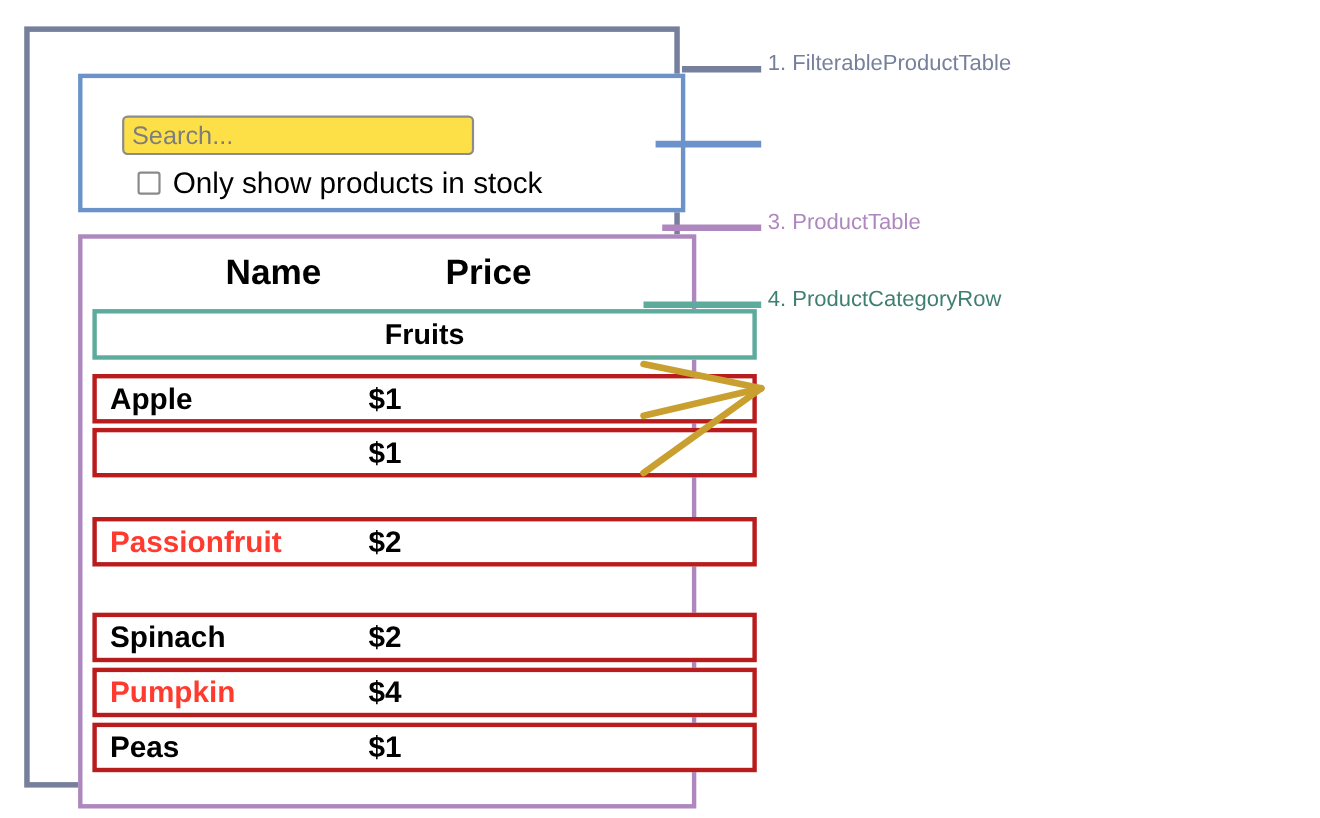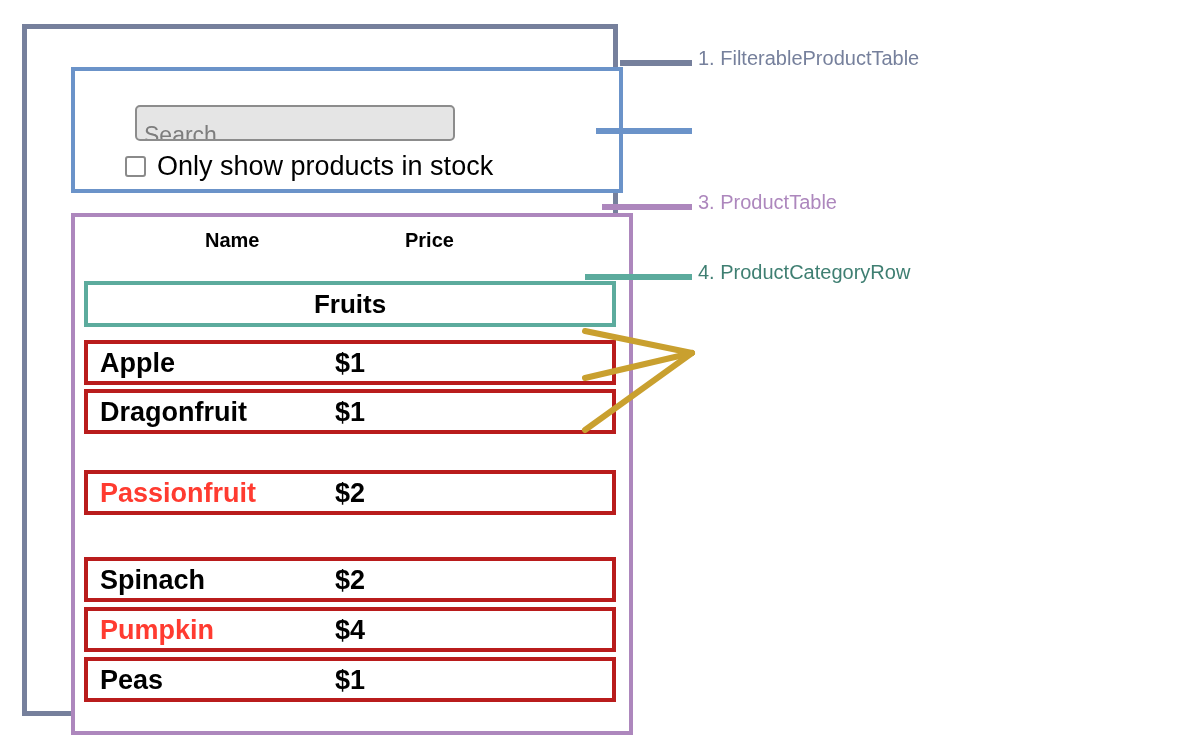--- a/index.html
+++ b/index.html
@@ -51,32 +51,32 @@
     top: 38px;
     width: 552px;
     height: 126px;
     border: 4px solid #6b93c9;
     box-sizing: border-box;
     background: #ffffff;
   }
 
   .search-input {
     position: absolute;
-    left: 60px;
+    left: 36px;
     top: 34px;
     width: 320px;
     height: 36px;
     border: 2px solid #8c8c8c;
     border-radius: 5px;
     box-sizing: border-box;
-    background: #e5e5e5;
+    background: #fde047;
     font-family: "Liberation Sans", sans-serif;
     font-size: 23px;
     color: #7d7d7d;
-    padding: 12px 7px;
+    padding: 0 7px;
     line-height: 32px;
     white-space: nowrap;
     overflow: hidden;
   }
 
   .checkbox-row {
     position: absolute;
     left: 50px;
     top: 82px;
     display: flex;
@@ -115,34 +115,34 @@
   
   .table-head {
     position: absolute;
     left: 0;
     top: 12px;
     width: 100%;
     height: 40px;
   }
   .th {
     position: absolute;
-    font-size: 20px;
+    font-size: 32px;
     font-weight: bold;
     color: #000000;
     font-family: "Liberation Sans", sans-serif;
     white-space: nowrap;
   }
   .th-name  { left: 130px; top: 0; }
   .th-price { left: 330px; top: 0; }
 
   
   .row {
     position: absolute;
     left: 9px;
-    width: 532px;
+    width: 604px;
     box-sizing: border-box;
     background: #ffffff;
   }
   .cat-row {
     height: 46px;
     border: 4px solid #5cab9d;
     display: flex;
     align-items: center;
     justify-content: center;
   }
@@ -208,21 +208,20 @@
       <div class="row cat-row" style="top:64px;">
         <span class="cat-label">Fruits</span>
       </div>
 
       <div class="row prod-row" style="top:123px;">
         <span class="cell cell-name in-stock">Apple</span>
         <span class="cell cell-price">$1</span>
       </div>
 
       <div class="row prod-row" style="top:172px;">
-        <span class="cell cell-name in-stock">Dragonfruit</span>
         <span class="cell cell-price">$1</span>
       </div>
 
       <div class="row prod-row" style="top:225px;margin-top:28px;">
         <span class="cell cell-name out-of-stock">Passionfruit</span>
         <span class="cell cell-price">$2</span>
       </div>
 
 
       <div class="row prod-row" style="top:340px;">

